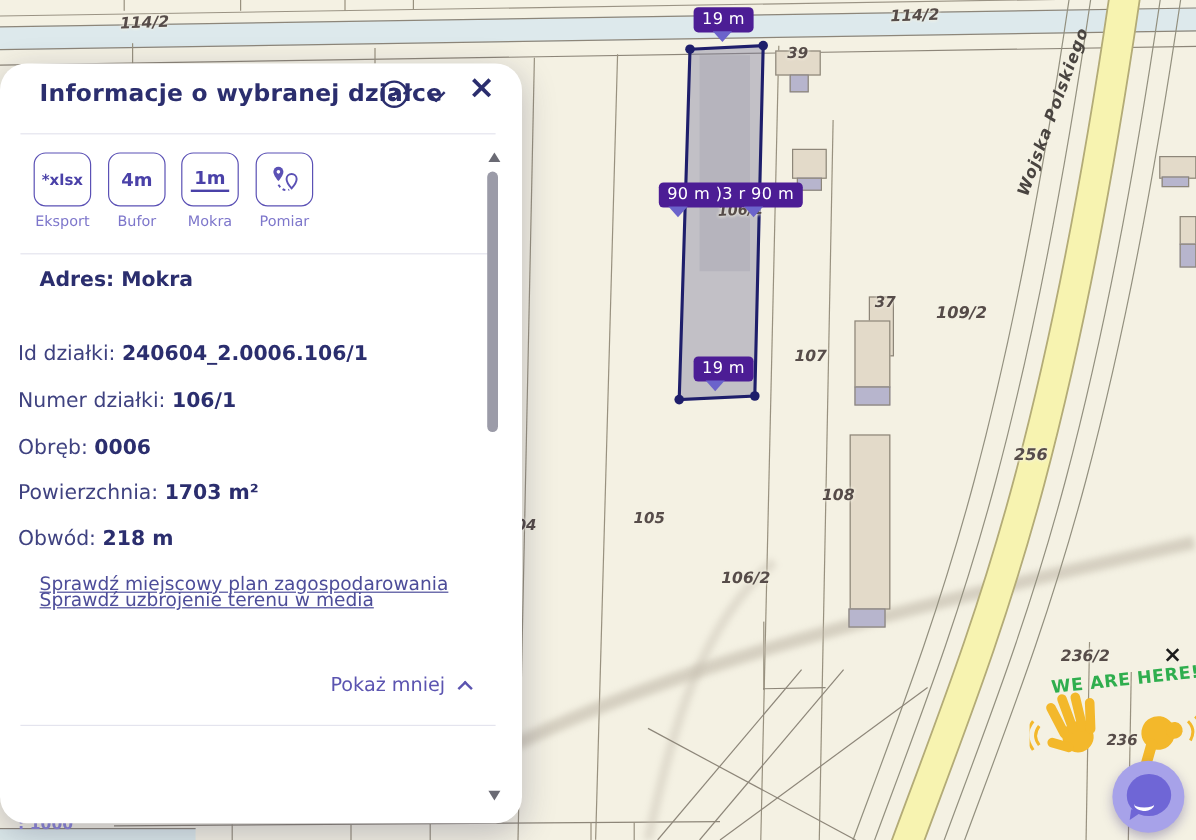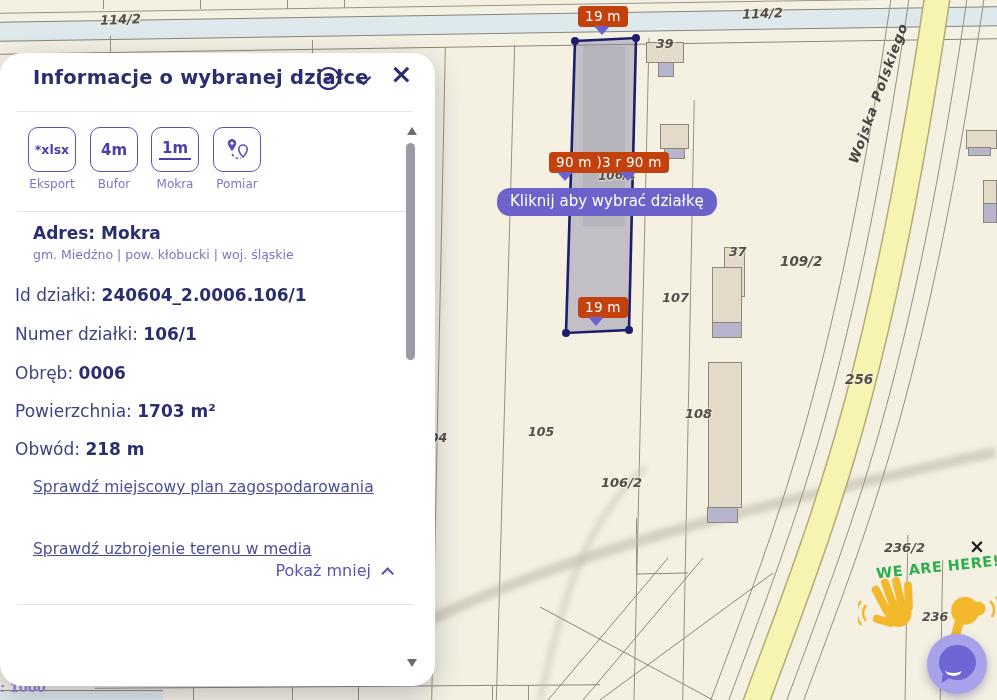--- a/index.html
+++ b/index.html
@@ -22,23 +22,23 @@
   svg.layer { position:absolute; inset:0; z-index:2; pointer-events:none; }
   .building { position:absolute; background:#e3dac9; border:1px solid #8d8679; z-index:3; }
   .building.gray { background:#b7b5cd; }
   svg#parcel-layer { z-index:4; }
   .maplabel { position:absolute; z-index:5; font-weight:700; font-style:italic;
     color:#564c49; text-shadow:0 0 3px #f4f1e3, 0 0 3px #f4f1e3; white-space:nowrap; }
   .street-label { position:absolute; left:845px; top:160px; width:150px; z-index:5;
     font-weight:700; font-style:italic; color:#494440; font-size:13.5px; letter-spacing:1px;
     transform:rotate(-70deg); transform-origin:left top; white-space:nowrap; }
   .scale-text { position:absolute; left:0px; top:680px; z-index:5; color:#8f88d8;
-    font-size:13px; font-weight:700; }
-
-  .badge { position:absolute; z-index:6; background:#c2410c; color:#fff;
+    font-size:13px; font-weight:700;padding-left:15px; }
+
+  .badge { position:absolute; z-index:6; background:#4c1d95; color:#fff;
     font-size:13.5px; font-weight:500; padding:2px 7px 3px; border-radius:4px;
     white-space:nowrap; letter-spacing:0.3px; }
   .ptr { position:absolute; z-index:6; width:0; height:0;
     border-left:8px solid transparent; border-right:8px solid transparent;
     border-top:9px solid #6b63cb; }
   .tooltip { position:absolute; left:497px; top:188px; z-index:6; background:#6b63cb;
     color:#fff; font-size:15px; padding:4px 13px 6px; border-radius:13px; white-space:nowrap; }
 
   
   .sticker { position:absolute; left:862px; top:535px; width:135px; height:110px; z-index:7; }
@@ -203,21 +203,20 @@
   <div class="street-label">Wojska Polskiego</div>
   <div class="scale-text">: 1000</div>
 
   <div class="badge" style="left:578px;top:6px">19 m</div>
   <div class="ptr" style="left:594px;top:26px"></div>
   <div class="badge" style="left:549px;top:152px">90 m )3 r 90 m</div>
   <div class="ptr" style="left:557px;top:172px"></div>
   <div class="ptr" style="left:620px;top:172px"></div>
   <div class="badge" style="left:578px;top:297px">19 m</div>
   <div class="ptr" style="left:588px;top:317px"></div>
-  <div class="tooltip">Kliknij aby wybrać działkę</div>
 
   <div class="sticker">
     <div class="sticker-close">×</div>
     <div class="sticker-text">WE ARE HERE!</div>
     <svg class="hand" style="left:-4px;top:36px" width="72" height="72" viewBox="0 0 72 72">
       <g transform="rotate(-18 36 36)" stroke="#F3B82B" stroke-linecap="round" fill="#F3B82B">
         <circle cx="38" cy="44" r="13" stroke="none"></circle>
         <line x1="28" y1="38" x2="24" y2="14" stroke-width="8"></line>
         <line x1="36" y1="36" x2="35" y2="10" stroke-width="8"></line>
         <line x1="44" y1="37" x2="46" y2="12" stroke-width="8"></line>
@@ -276,30 +275,29 @@
         <path d="M19 8a4.2 4.2 0 0 1 4.2 4.2C23.2 15.4 19 20 19 20s-4.2-4.6-4.2-7.8A4.2 4.2 0 0 1 19 8z" fill="none" stroke="#5b51b5" stroke-width="1.6"></path>
         <path d="M8 17 Q12 23 17 21" stroke="#5b51b5" stroke-width="1.6" fill="none" stroke-dasharray="2.5 2.5"></path>
       </svg>
     </button>
     <div class="toolcap">Pomiar</div>
   </div>
 
   <div class="divider" style="top:158px"></div>
 
   <div class="addr1">Adres: Mokra</div>
-  <div class="addr2">gm. Miedźno | pow. kłobucki | woj. śląskie</div>
 
   <div class="frow" style="top:232px"><span>Id działki: </span><b>240604_2.0006.106/1</b></div>
   <div class="frow" style="top:271px"><span>Numer działki: </span><b>106/1</b></div>
   <div class="frow" style="top:310px"><span>Obręb: </span><b>0006</b></div>
   <div class="frow" style="top:348px"><span>Powierzchnia: </span><b>1703 m²</b></div>
   <div class="frow" style="top:386px"><span>Obwód: </span><b>218 m</b></div>
 
   <a class="plink" style="top:425px">Sprawdź miejscowy plan zagospodarowania</a>
-  <a class="plink" style="top:487px">Sprawdź uzbrojenie terenu w media</a>
+  <a class="plink" style="top:438px">Sprawdź uzbrojenie terenu w media</a>
 
   <div class="showless"><span>Pokaż mniej</span><span class="chev-up"></span></div>
 
   <div class="divider" style="top:551px"></div>
 
 
   <div class="sb-up"></div>
   <div class="sb-thumb"></div>
   <div class="sb-down"></div>
 </div>

